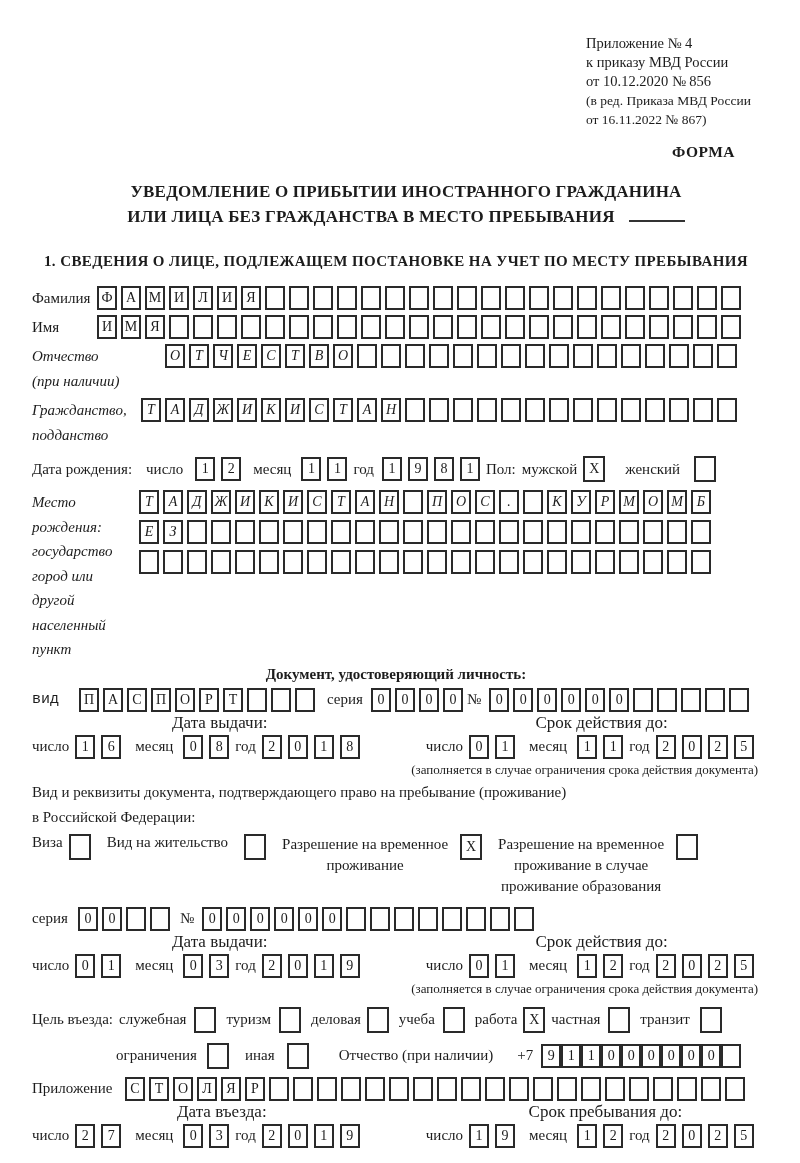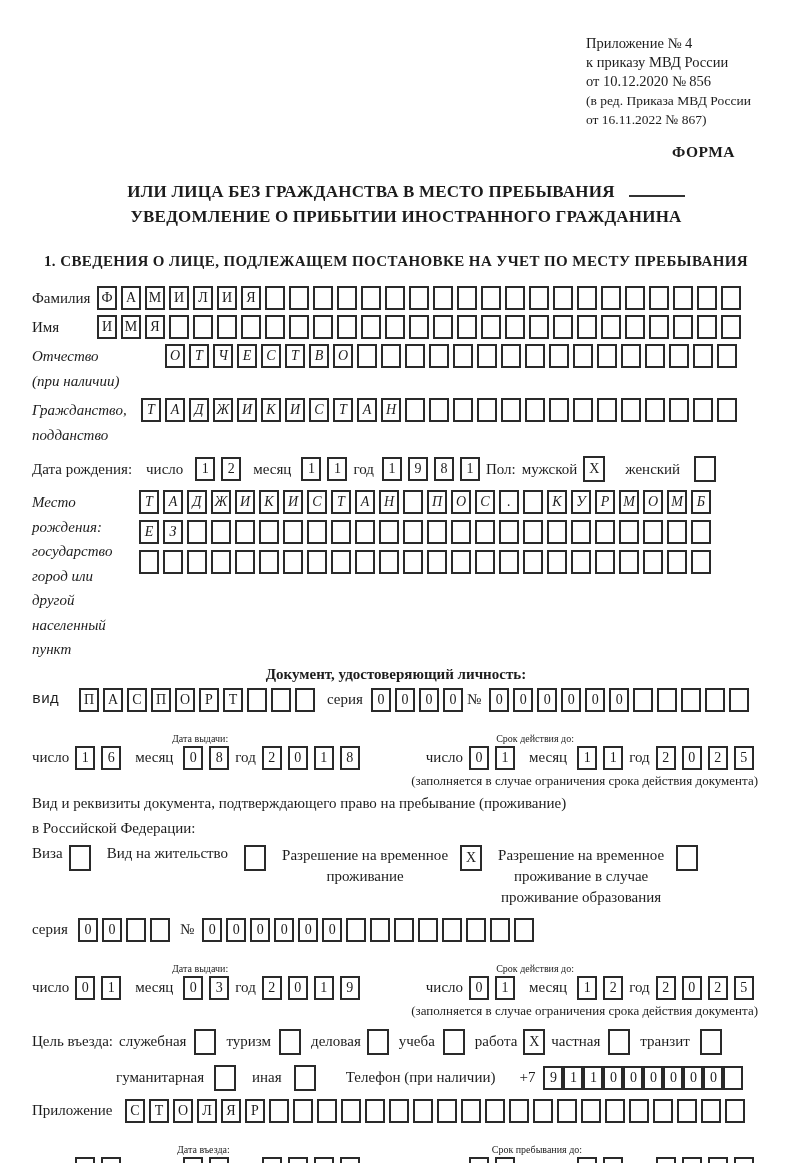--- a/index.html
+++ b/index.html
@@ -44,21 +44,21 @@
   .w107 { width: 107px; flex: 0 0 107px; }
   .w47 { width: 47px; flex: 0 0 47px; font-family: Liberation Mono, monospace; }
   .w93 { width: 93px; flex: 0 0 93px; }
   .ml6 { margin-left: 6px; } .ml8 { margin-left: 8px; } .ml10 { margin-left: 10px; }
   .ml12 { margin-left: 12px; } .ml14 { margin-left: 14px; } .ml16 { margin-left: 16px; } .ml24 { margin-left: 24px; } .ml30 { margin-left: 30px; } .mr8 { margin-right: 8px; } .mr10 { margin-right: 10px; }
 
   .multiline { line-height: 24.5px; }
   .stack > .cells { display: flex; margin-bottom: 6px; }
 
   .dochead { margin-top: 4px; margin-left: -20px; }
-  .dateheads { display: flex; font-size: 10px; margin-top: 21px; }
+  .dateheads { display: flex; font-size: 17px; margin-top: 1px; }
   .note { font-size: 13px; text-align: right; padding-right: 22px; margin-top: 3px; }
 
   .cbrow { display: flex; align-items: flex-start; margin-top: 8px; }
   .cbrow .txt { font-size: 15px; }
   .cbrow .ctr { text-align: center; line-height: 21px; }
 
   .purpose { display: flex; align-items: center; margin-top: 10px; }
   .purpose .cell, .cbrow .cell { margin-right: 0; }
 </style>
 </head>
@@ -69,22 +69,22 @@
   <div class="annex">
     <div>Приложение № 4</div>
     <div>к приказу МВД России</div>
     <div>от 10.12.2020 № 856</div>
     <div class="small">(в ред. Приказа МВД России</div>
     <div class="small">от 16.11.2022 № 867)</div>
   </div>
   <div class="forma">ФОРМА</div>
 
   <div class="title">
+    <div>УВЕДОМЛЕНИЕ О ПРИБЫТИИ ИНОСТРАННОГО ГРАЖДАНИНА</div>
     <div><span>ИЛИ ЛИЦА БЕЗ ГРАЖДАНСТВА В МЕСТО ПРЕБЫВАНИЯ</span><span class="uline"></span></div>
-    <div>УВЕДОМЛЕНИЕ О ПРИБЫТИИ ИНОСТРАННОГО ГРАЖДАНИНА</div>
   </div>
 
   <div class="section-heading">1. СВЕДЕНИЯ О ЛИЦЕ, ПОДЛЕЖАЩЕМ ПОСТАНОВКЕ НА УЧЕТ ПО МЕСТУ ПРЕБЫВАНИЯ</div>
 
   <div class="frow" style="margin-top:16px">
     <span class="lbl w65">Фамилия</span>
     <span class="cells">
         <span class="cell">Ф</span>
         <span class="cell">А</span>
         <span class="cell">М</span>
@@ -543,29 +543,29 @@
     <span class="cells cb ml8">
         <span class="cell"></span>
       </span>
     <span class="lbl ml10">транзит</span>
     <span class="cells cb ml10">
         <span class="cell"></span>
       </span>
   </div>
 
   <div class="purpose">
-    <span class="lbl" style="margin-left:84px">гуманитарная</span>
+    <span class="lbl" style="margin-left:84px">ограничения</span>
     <span class="cells cb ml10">
         <span class="cell"></span>
       </span>
     <span class="lbl ml16">иная</span>
     <span class="cells cb ml12">
         <span class="cell"></span>
       </span>
-    <span class="lbl ml30">Телефон (при наличии)</span>
+    <span class="lbl ml30">Отчество (при наличии)</span>
     <span class="lbl ml24">+7</span>
     <span class="cells ml8">
         <span class="cell">9</span>
         <span class="cell">1</span>
         <span class="cell">1</span>
         <span class="cell">0</span>
         <span class="cell">0</span>
         <span class="cell">0</span>
         <span class="cell">0</span>
         <span class="cell">0</span>

